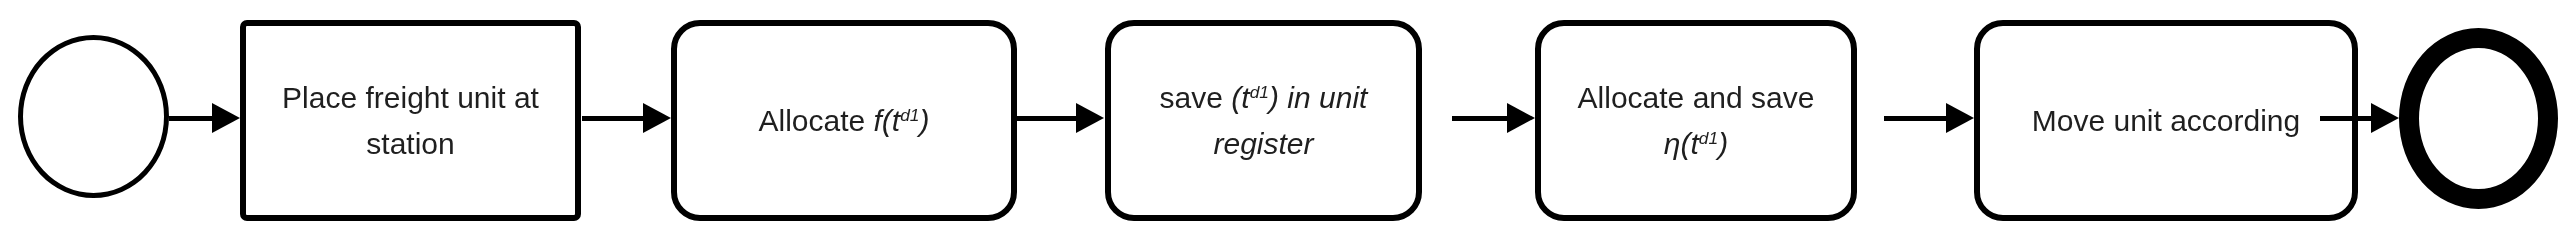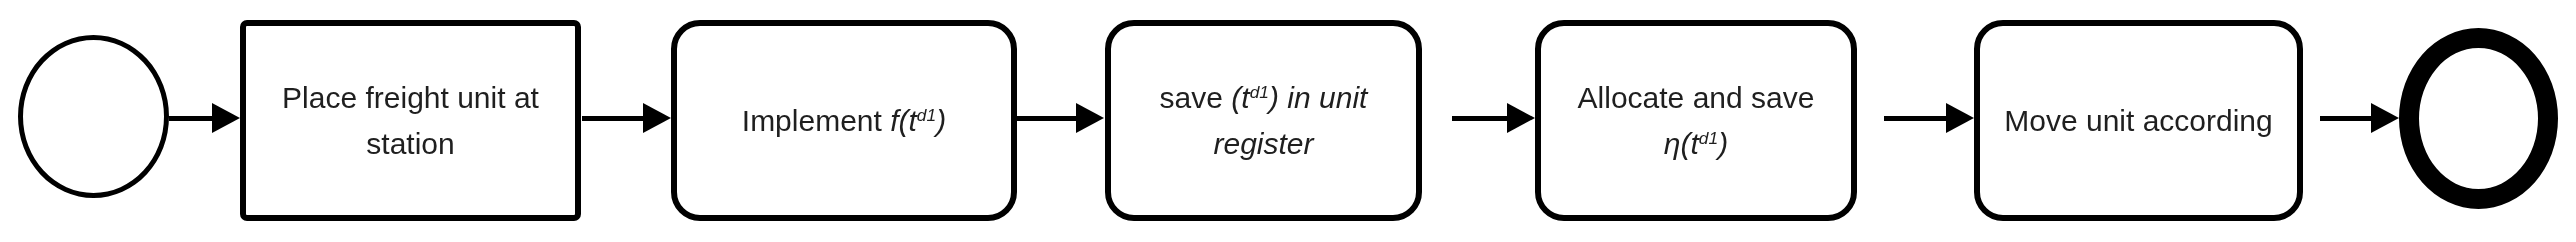--- a/index.html
+++ b/index.html
@@ -49,21 +49,21 @@
     border-radius: 29px;
     background: #ffffff;
     display: flex;
     align-items: center;
     justify-content: center;
   }
   .task-1 { left: 240px;  width: 341px; border-radius: 7px; }
   .task-2 { left: 671px; width: 346px; }
   .task-3 { left: 1105px; width: 317px; }
   .task-4 { left: 1535px; width: 322px; }
-  .task-5 { left: 1974px; width: 329px; }
+  .task-5 { left: 1974px; width: 384px; }
 
   .task-label {
     text-align: center;
     font-size: 30px;
     line-height: 46px;
     letter-spacing: 0px;
     white-space: nowrap;
   }
   .task-line { display: block; }
   .task-line .it { font-style: italic; }
@@ -125,21 +125,21 @@
       </div>
   </div>
 
   <div class="flow flow-2">
     <div class="shaft"></div>
     <div class="head"></div>
   </div>
 
   <div class="task task-2">
     <div class="task-label">
-        <div class="task-line"><span>Implement </span><span class="it">f(t</span><sup class="it">d1</sup><span class="it">)</span></div>
+        <div class="task-line"><span>Allocate </span><span class="it">f(t</span><sup class="it">d1</sup><span class="it">)</span></div>
       </div>
   </div>
 
   <div class="flow flow-3">
     <div class="shaft"></div>
     <div class="head"></div>
   </div>
 
   <div class="task task-3">
     <div class="task-label">

